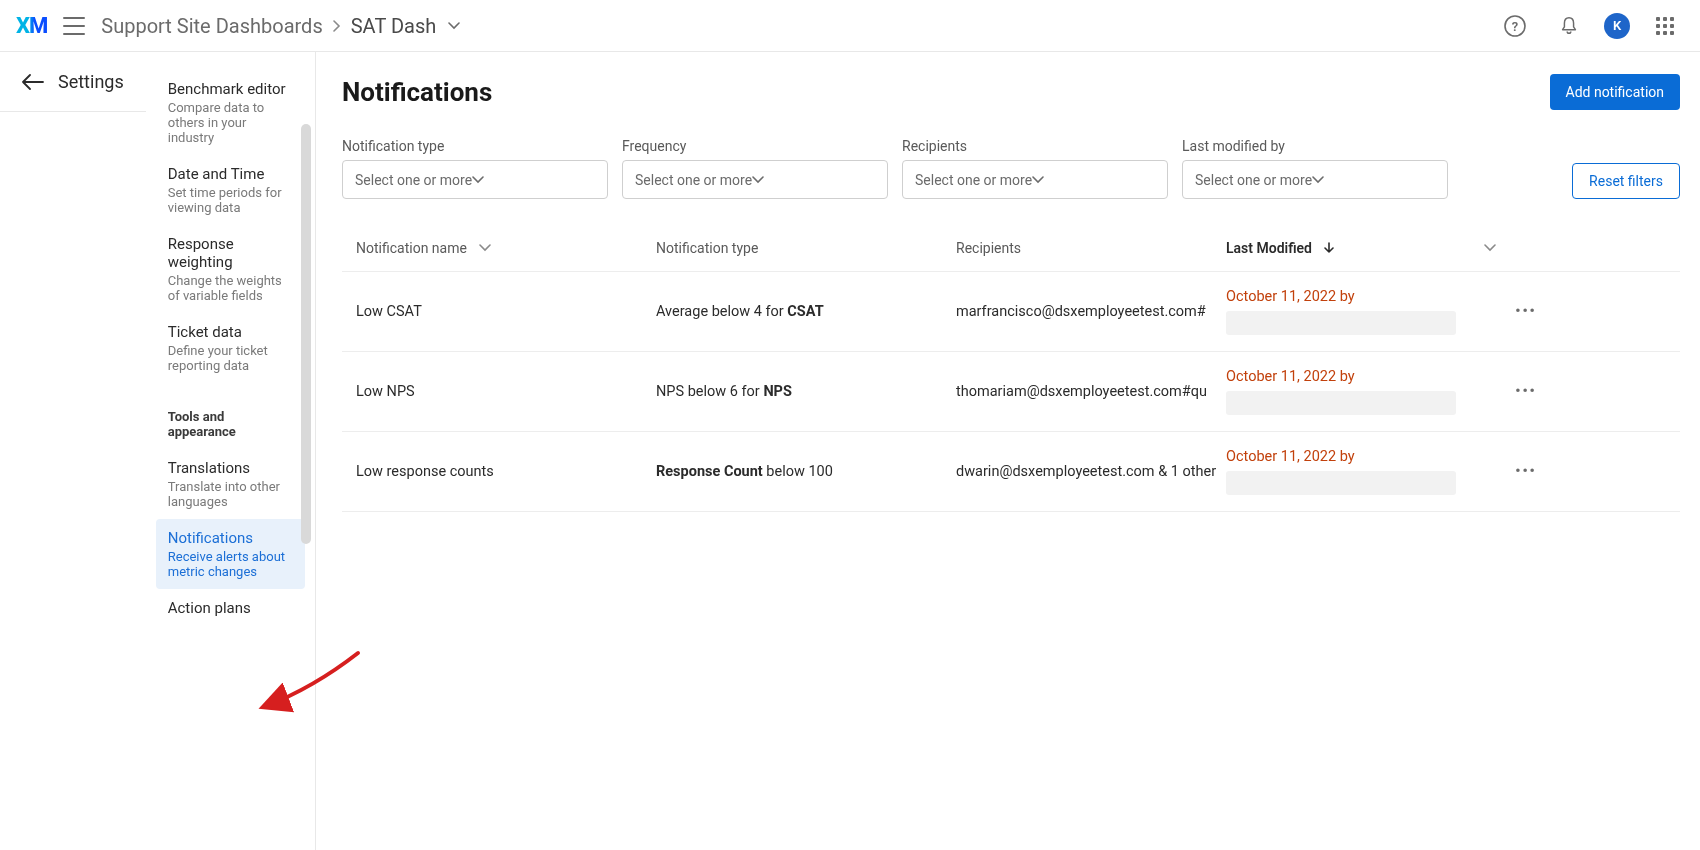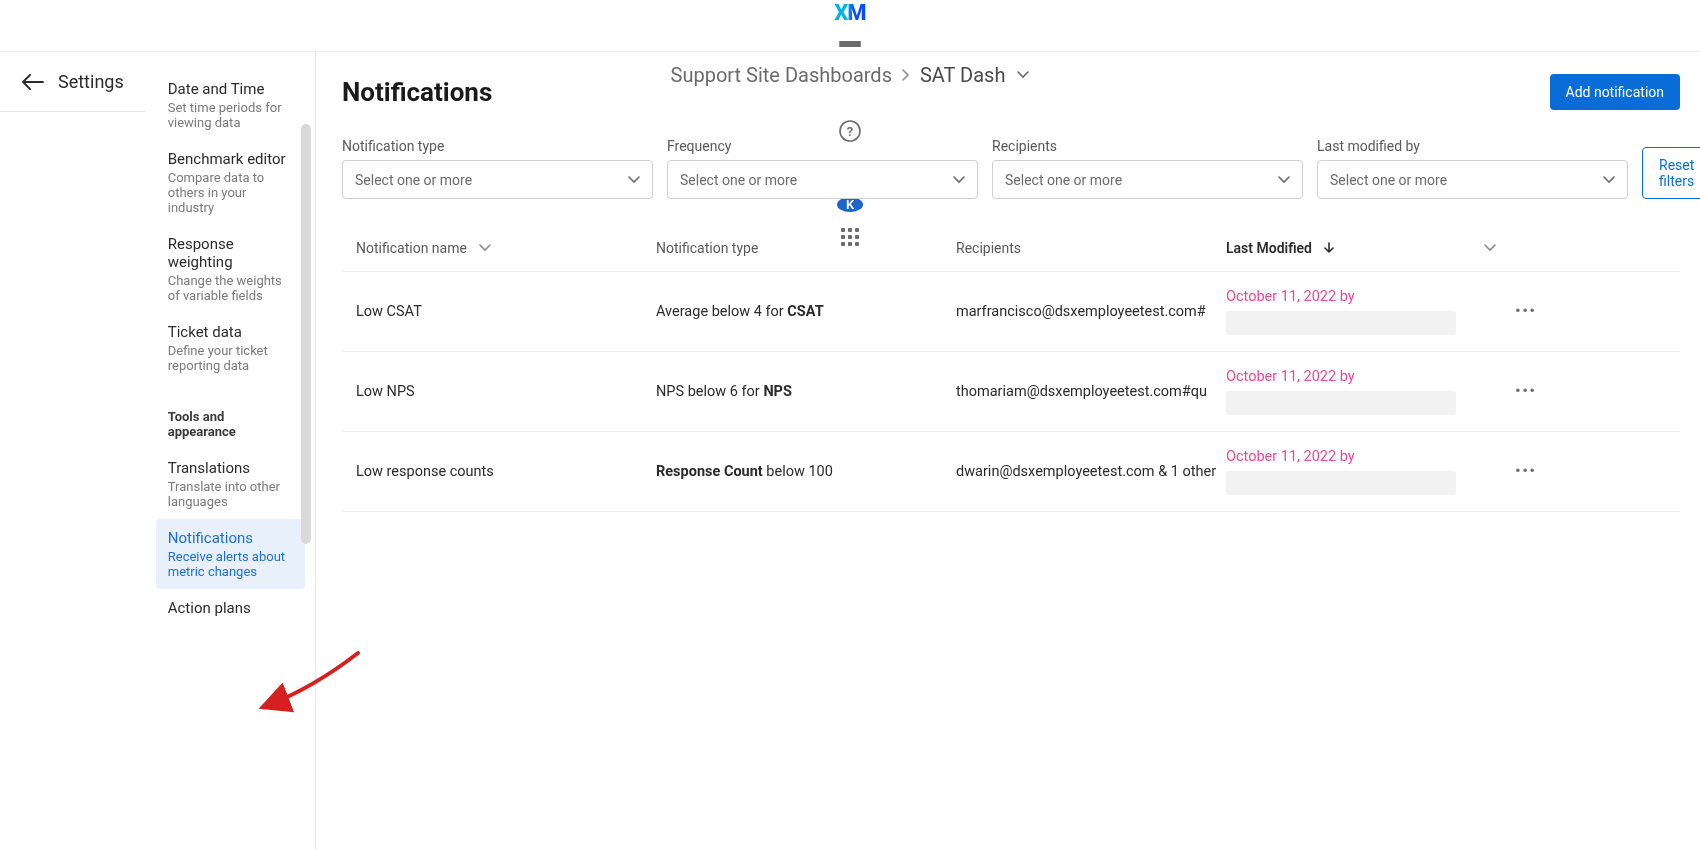--- a/index.html
+++ b/index.html
@@ -1,19 +1,19 @@
 <!DOCTYPE html>
 <html><head>
 <meta charset="utf-8">
 <style>
   * { box-sizing: border-box; margin: 0; padding: 0; font-family: -apple-system, BlinkMacSystemFont, "Segoe UI", Roboto, Helvetica, Arial, sans-serif; }
   body { width: 1700px; height: 850px; overflow: hidden; background: #fff; color: #1a1a1a; }
 
   
-  .topbar { height: 52px; border-bottom: 1px solid #e8e8e8; display: flex; align-items: center; padding: 0 16px; gap: 16px; flex-direction: column; }
+  .topbar { height: 52px; border-bottom: 1px solid #e8e8e8; display: flex; align-items: center; padding: 0 16px; gap: 16px; }
   .logo-xm { font-weight: 800; font-size: 22px; letter-spacing: -1px; background: linear-gradient(90deg,#00b3e6 0%,#00b3e6 40%,#0a4dff 60%,#0a4dff 100%); -webkit-background-clip: text; background-clip: text; color: transparent; }
   .hamburger { cursor: pointer; width: 22px; height: 18px; display:flex; flex-direction:column; justify-content:space-between;}
   .hamburger span { display:block; height:2px; background:#6b6b6b; border-radius:1px;}
   .breadcrumb { display:flex; align-items:center; gap:10px; color:#6b6b6b; font-size:20px; }
   .breadcrumb .chev { color:#6b6b6b; font-size:14px;}
   .breadcrumb .current { color:#4a4a4a; }
   .breadcrumb .dropdown-chev { display:inline-flex; color:#6b6b6b; margin-left:2px;}
   .topbar-spacer { flex:1; }
   .topbar-icon { width:38px; height:38px; border-radius:50%; display:flex; align-items:center; justify-content:center; cursor:pointer; color:#5a5a5a;}
   .avatar { width:26px; height:26px; border-radius:50%; background:#1e65c9; color:#fff; font-size:13px; font-weight:600; display:flex; align-items:center; justify-content:center; }
@@ -39,21 +39,21 @@
   .main { flex:1; padding: 22px 20px 0 26px; overflow:hidden; position:relative;}
   .page-head { display:flex; align-items:center; justify-content:space-between; margin-bottom:28px;}
   .page-title { font-size:26px; font-weight:700; color:#1a1a1a; }
   .btn-primary { background:#0a6cd6; color:#fff; border:none; border-radius:4px; padding:10px 16px; font-size:14px; cursor:pointer;}
   .btn-outline { background:#fff; color:#0a6cd6; border:1px solid #0a6cd6; border-radius:4px; padding:9px 16px; font-size:14px; cursor:pointer;}
 
   
   .filters { display:flex; gap:14px; align-items:flex-end; margin-bottom:26px;}
   .filter { display:flex; flex-direction:column; gap:6px; }
   .filter-label { font-size:14px; color:#5a5a5a; }
-  .select { width:311px; height:39px; border:1px solid #cfcfcf; border-radius:4px; display:flex; align-items:center; justify-content:space-between; padding:0 12px; color:#6b6b6b; font-size:14px; cursor:pointer; background:#fff;}
+  .select { width:266px; height:39px; border:1px solid #cfcfcf; border-radius:4px; display:flex; align-items:center; padding:0 12px; color:#6b6b6b; font-size:14px; cursor:pointer; background:#fff;}
   .select .chev { color:#6b6b6b; }
   .reset-wrap { margin-left:auto; display:flex; align-items:flex-end;}
 
   
   .table { width:100%; }
   .thead { display:flex; align-items:center; padding:0 14px; height:46px; color:#5a5a5a; font-size:14px;}
   .th { display:flex; align-items:center; gap:12px;}
   .col-name { width:300px; }
   .col-type { width:300px; }
   .col-rec  { width:270px; }
@@ -61,21 +61,21 @@
   .col-act  { width:60px; }
   .th.sortable { cursor:pointer; color:#2b2b2b; font-weight:600;}
   .th .sort-arrow { font-size:12px; }
 
   .row { display:flex; align-items:center; padding:16px 14px; border-top:1px solid #ededed; font-size:14.5px; color:#2b2b2b;}
   .row:last-child { border-bottom:1px solid #ededed; }
   .cell { overflow:hidden; text-overflow:ellipsis; white-space:nowrap; }
   .cell.col-type strong { font-weight:700; }
   .cell.col-rec { color:#2b2b2b; white-space:normal; }
   .cell.col-mod { display:flex; flex-direction:column; gap:6px; }
-  .mod-date { color:#ec4899; }
+  .mod-date { color:#c2410c; }
   .redact { width:230px; height:24px; background:#f2f2f2; border-radius:3px; }
   .row-actions { width:60px; display:flex; justify-content:center; cursor:pointer; color:#6b6b6b; letter-spacing:2px; font-weight:700;}
 
   
   .annotation-arrow { position:absolute; left:258px; top:648px; pointer-events:none; z-index:50;}
 
   svg { display:block; }
 </style>
 </head>
 <body>
@@ -136,26 +136,26 @@
       <span class="back">
         <svg width="22" height="16" viewBox="0 0 22 16">
             <path d="M8 1 L1 8 L8 15 M1 8 L21 8" stroke="#2b2b2b" stroke-width="1.8" fill="none" stroke-linecap="round" stroke-linejoin="round"></path>
           </svg>
       </span>
       <span>Settings</span>
     </div>
 
     <div class="side-scroll">
       <div class="side-item">
+        <div class="title">Benchmark editor</div>
+        <div class="sub">Compare data to others in your industry</div>
+      </div>
+      <div class="side-item">
         <div class="title">Date and Time</div>
         <div class="sub">Set time periods for viewing data</div>
-      </div>
-      <div class="side-item">
-        <div class="title">Benchmark editor</div>
-        <div class="sub">Compare data to others in your industry</div>
       </div>
       <div class="side-item">
         <div class="title">Response weighting</div>
         <div class="sub">Change the weights of variable fields</div>
       </div>
       <div class="side-item">
         <div class="title">Ticket data</div>
         <div class="sub">Define your ticket reporting data</div>
       </div>
 

